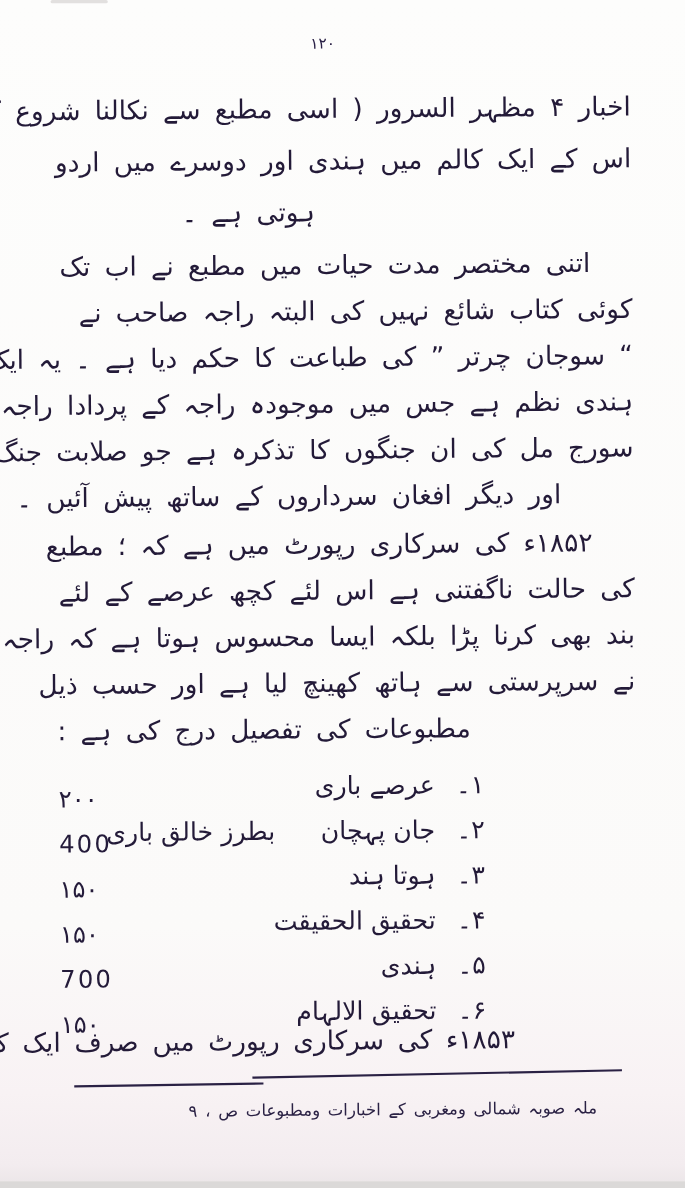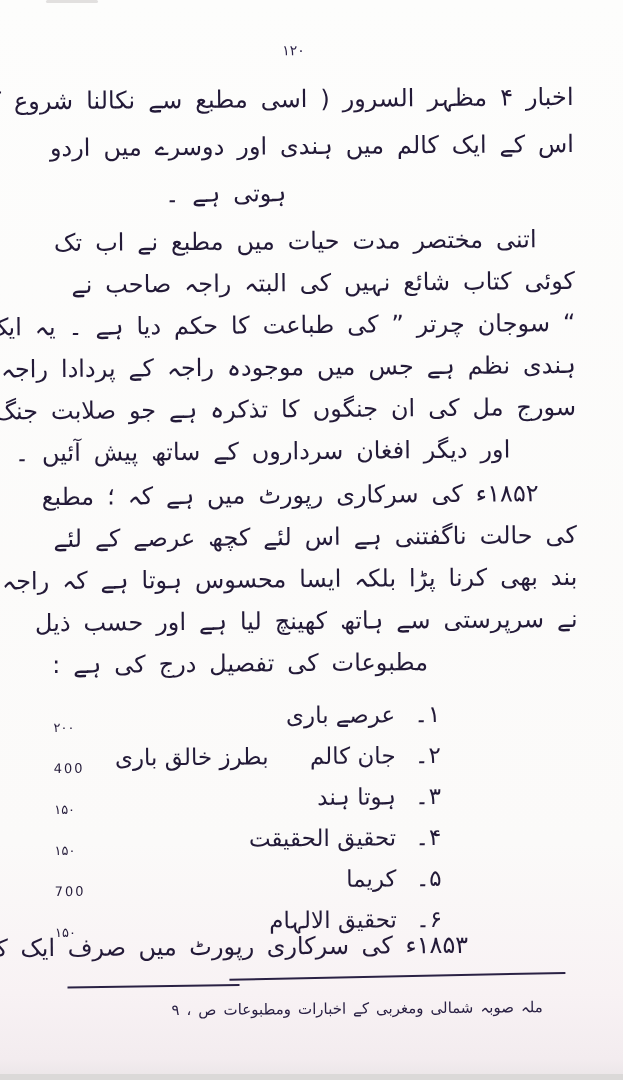--- a/index.html
+++ b/index.html
@@ -13,21 +13,21 @@
     position: relative; width: 623px; height: 1080px; overflow: hidden;
     background: linear-gradient(180deg, #fdfdfc 0%, #fbfaf9 78%, #f8f2f4 92%, #f3ecef 98%, #eae5e7 100%);
     color: #231a38;
   }
   .tilt { position: absolute; inset: 0; transform: rotate(-0.45deg); transform-origin: 50% 50%; }
 
   .smudge-top { position: absolute; top: 0; left: 46px; width: 52px; height: 3px; background: #e2e0df; border-radius: 2px; }
   .bottom-edge { position: absolute; bottom: 0; left: 0; right: 0; height: 6px; background: #dbd9d8; }
 
   .pageno {
-    position: absolute; top: 42px; left: 286px;
+    position: absolute; top: 32px; left: 286px;
     font-size: 14px; letter-spacing: 1px; color: #2b2247;
   }
 
   .para {
     position: absolute; left: 40px; right: 46px;
     direction: rtl; text-align: right;
     font-size: 24px; color: #231a38; word-spacing: 0.22em;
   }
   .ln { white-space: nowrap; overflow: visible; }
 
@@ -43,21 +43,21 @@
   .book-list { position: absolute; top: 695px; left: 40px; right: 46px; }
   .book-row {
     position: relative; height: 41px; line-height: 41px;
     direction: rtl; text-align: right; padding-right: 138px;
     font-size: 23px; white-space: nowrap;
   }
   .bnum { margin-left: 12px; }
   .bsub { margin-right: 34px; }
   .bcopies {
     position: absolute; left: 12px; top: 10px;
-    font-size: 13px; line-height: 41px; letter-spacing: 2px; color: #241b3a;
+    font-size: 22px; line-height: 41px; letter-spacing: 2px; color: #241b3a;
   }
 
   .closing {
     position: absolute; top: 926px; left: 40px; right: 46px;
     direction: rtl; text-align: right; font-size: 24px;
     height: 40px; line-height: 40px; white-space: nowrap;
     padding-right: 112px; box-sizing: border-box; word-spacing: 0.2em;
   }
 
   .rule-a { position: absolute; left: 64px;  top: 984px; width: 172px; height: 2px; background: #2a2144; transform: rotate(-0.4deg); }
@@ -103,39 +103,39 @@
 
     <div class="book-list">
       <div class="book-row">
         <span class="bnum">۱۔</span>
         <span class="btitle">عرصے باری</span>
         <span class="bsub"></span>
         <span class="bcopies">۲۰۰</span>
       </div>
       <div class="book-row">
         <span class="bnum">۲۔</span>
-        <span class="btitle">جان کالم</span>
+        <span class="btitle">جان پہچان</span>
         <span class="bsub">بطرز خالق باری</span>
         <span class="bcopies">400</span>
       </div>
       <div class="book-row">
         <span class="bnum">۳۔</span>
         <span class="btitle">ہوتا ہند</span>
         <span class="bsub"></span>
         <span class="bcopies">۱۵۰</span>
       </div>
       <div class="book-row">
         <span class="bnum">۴۔</span>
         <span class="btitle">تحقیق الحقیقت</span>
         <span class="bsub"></span>
         <span class="bcopies">۱۵۰</span>
       </div>
       <div class="book-row">
         <span class="bnum">۵۔</span>
-        <span class="btitle">کریما</span>
+        <span class="btitle">ہندی</span>
         <span class="bsub"></span>
         <span class="bcopies">700</span>
       </div>
       <div class="book-row">
         <span class="bnum">۶۔</span>
         <span class="btitle">تحقیق الالہام</span>
         <span class="bsub"></span>
         <span class="bcopies">۱۵۰</span>
       </div>
     </div>

